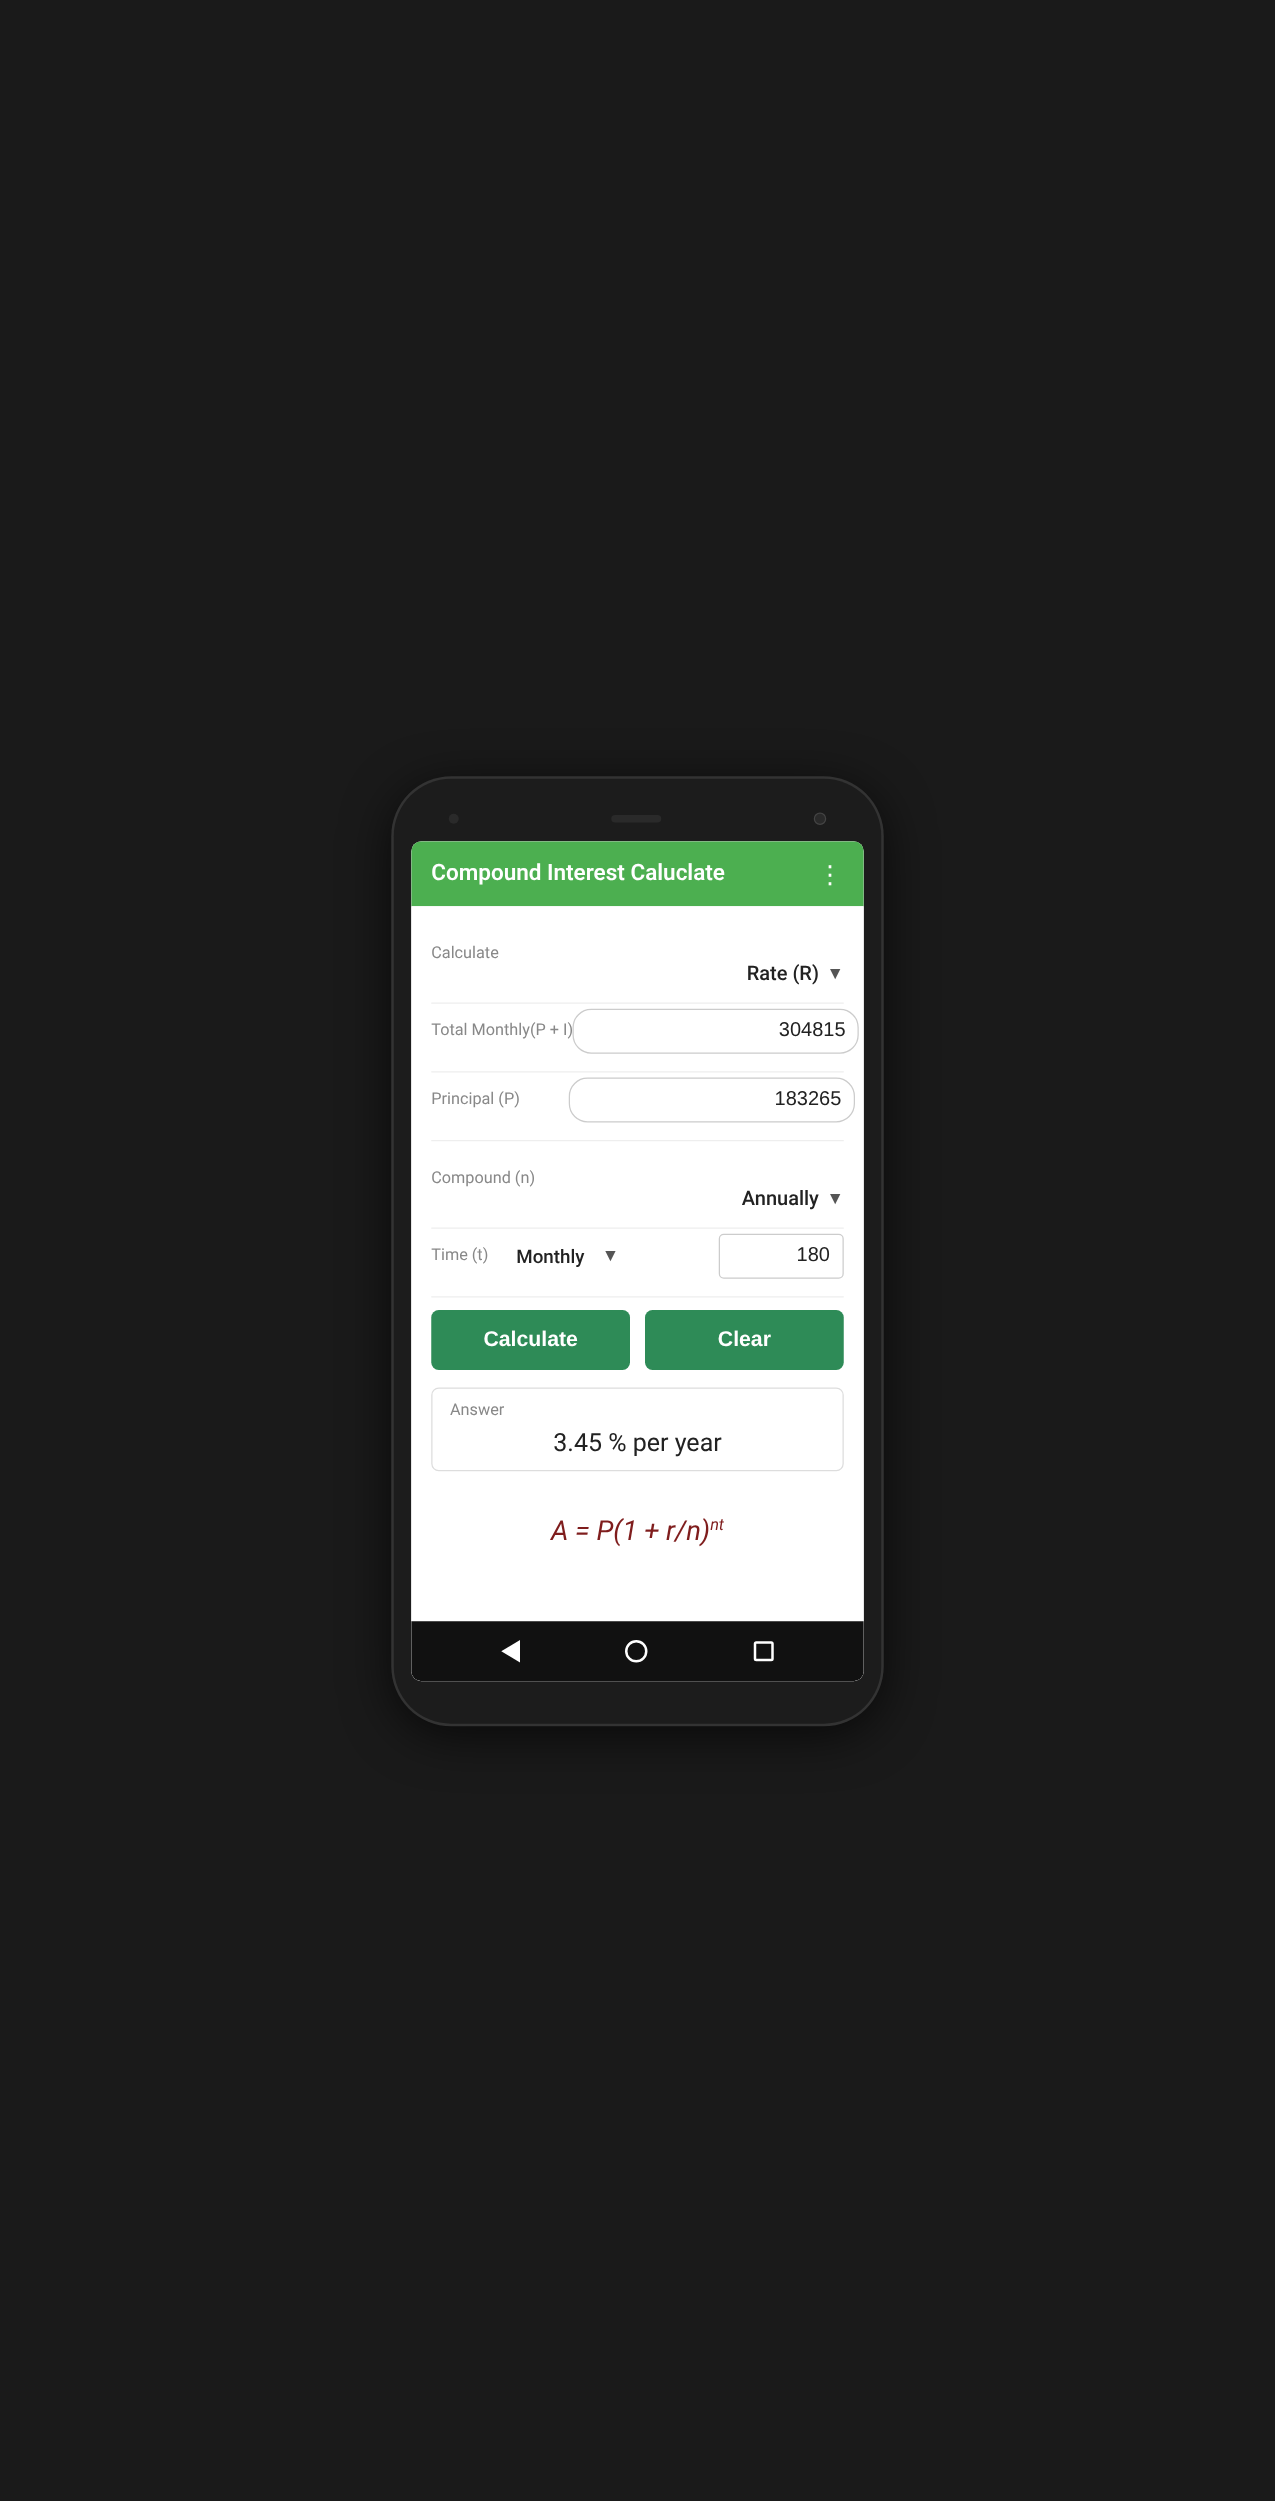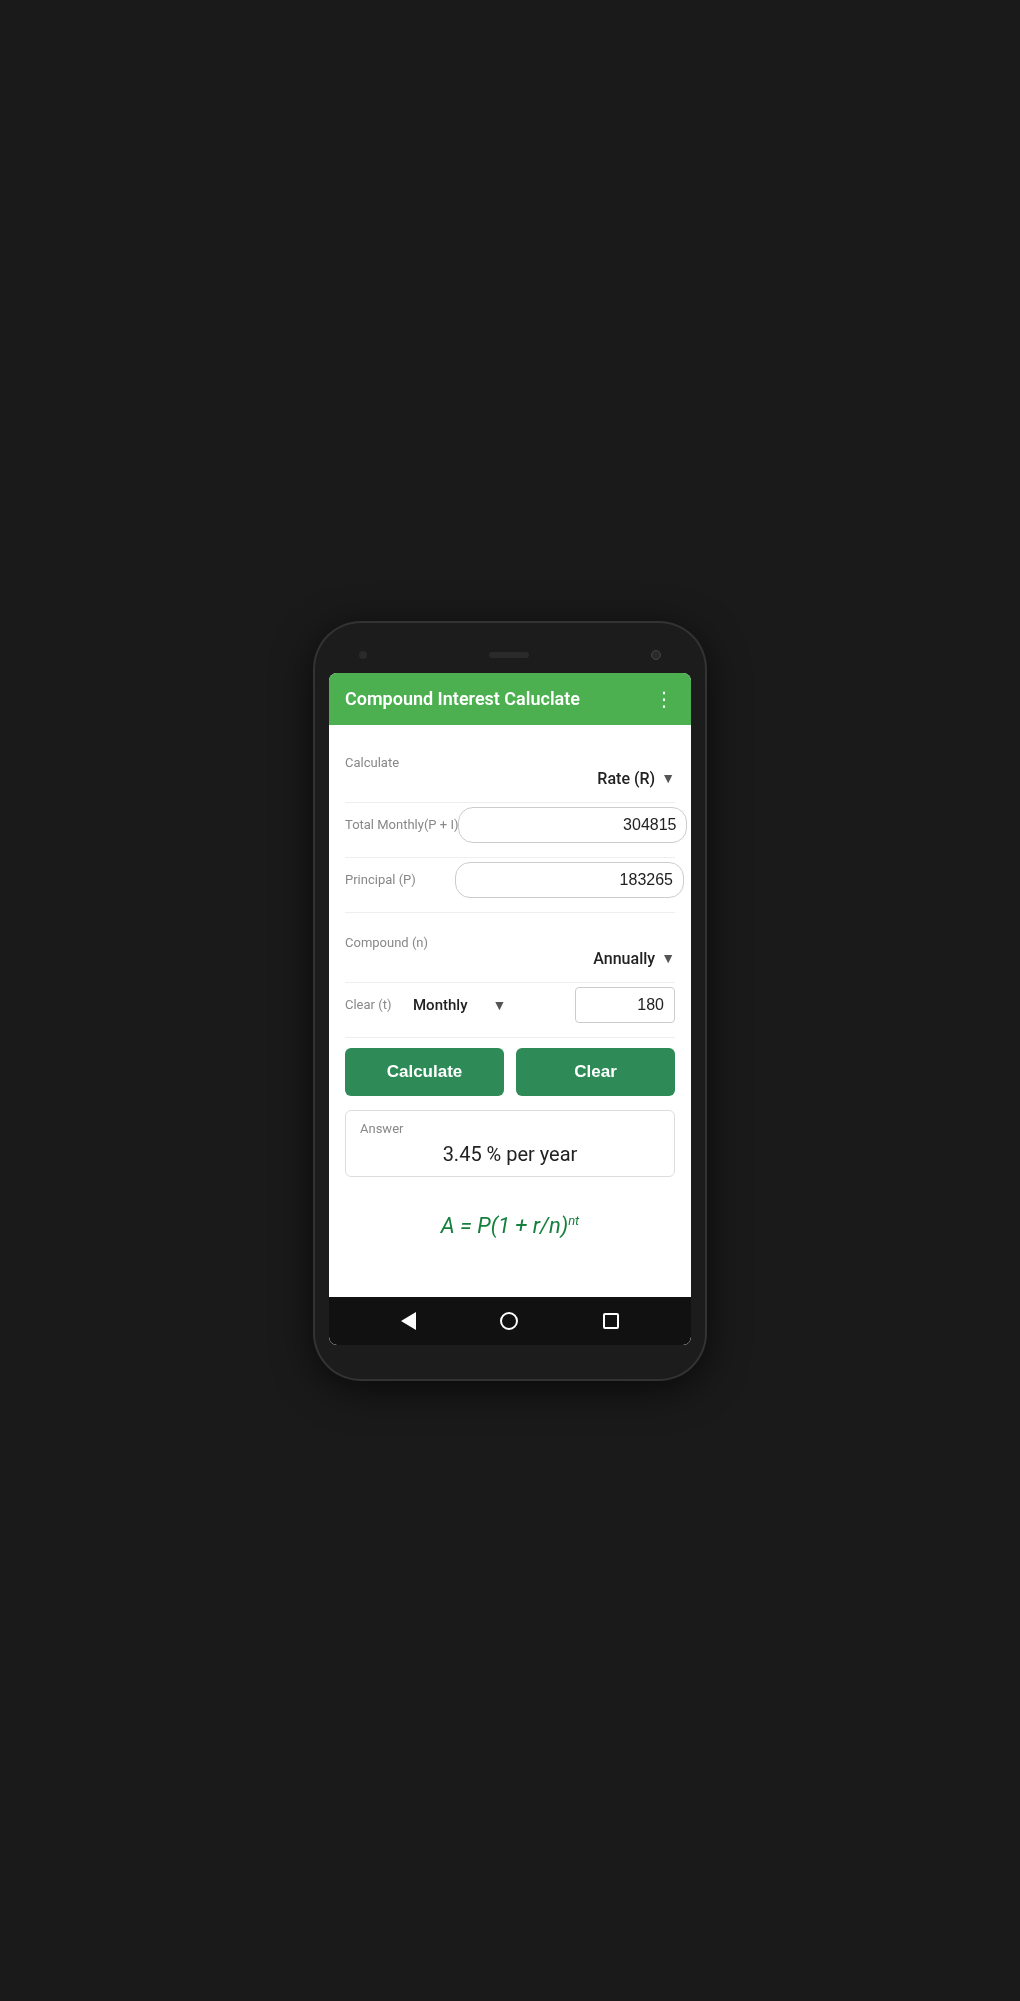--- a/index.html
+++ b/index.html
@@ -127,21 +127,21 @@
     }
     .time-label {
       color: #888;
       font-size: 13px;
       min-width: 60px;
       flex-shrink: 0;
     }
     .time-dropdown {
       display: flex;
       align-items: center;
-      gap: 21px;
+      gap: 10px;
     }
     .time-dropdown-label {
       font-size: 15px;
       color: #222;
       font-weight: 500;
     }
     .time-input {
       border: 1px solid #ccc;
       border-radius: 4px;
       padding: 8px 10px;
@@ -196,21 +196,21 @@
       color: #222;
       font-weight: 400;
     }
     .formula-section {
       display: flex;
       justify-content: center;
       align-items: center;
       padding: 20px 0;
     }
     .formula-text {
-      color: #15803d;
+      color: #7f1d1d;
       font-size: 22px;
       font-style: italic;
     }
     .formula-sup {
       font-size: 13px;
       vertical-align: super;
     }
     .phone-bottom-bar {
       display: flex;
       justify-content: space-around;
@@ -302,21 +302,21 @@
         <span class="field-label">Compound (n)</span>
         <div class="dropdown-container">
           <span class="dropdown-label">Annually</span>
           <span class="dropdown-arrow">▼</span>
         </div>
       </div>
 
       <div class="divider"></div>
 
       <div class="time-row">
-        <span class="time-label">Clear (t)</span>
+        <span class="time-label">Time (t)</span>
         <div class="time-dropdown">
           <span class="time-dropdown-label">Monthly</span>
           <span class="dropdown-arrow" style="margin-left:4px;">▼</span>
         </div>
         <input class="time-input" type="text" value="180" style="">
       </div>
 
       <div class="divider"></div>
 
       <div class="buttons-row" style="margin-top:10px;">

